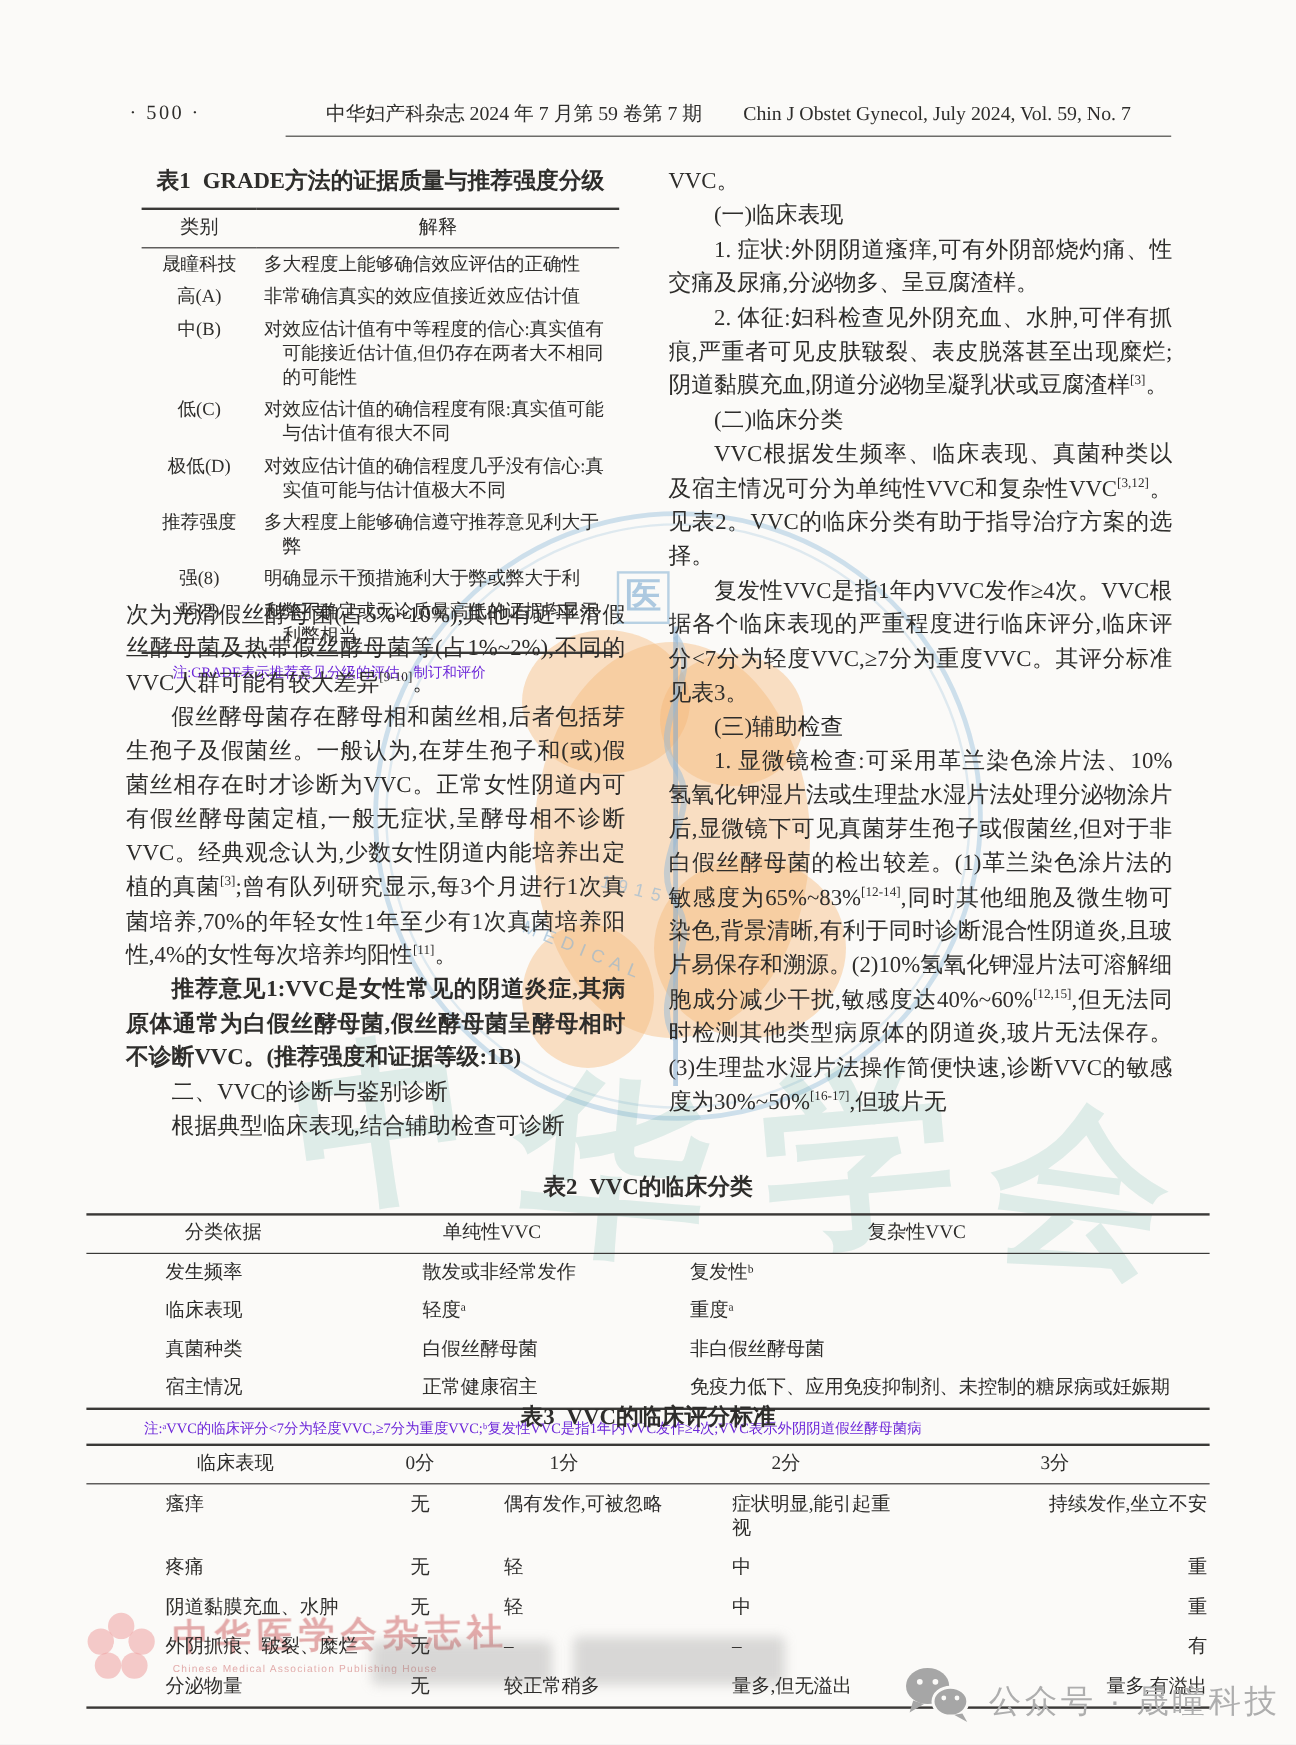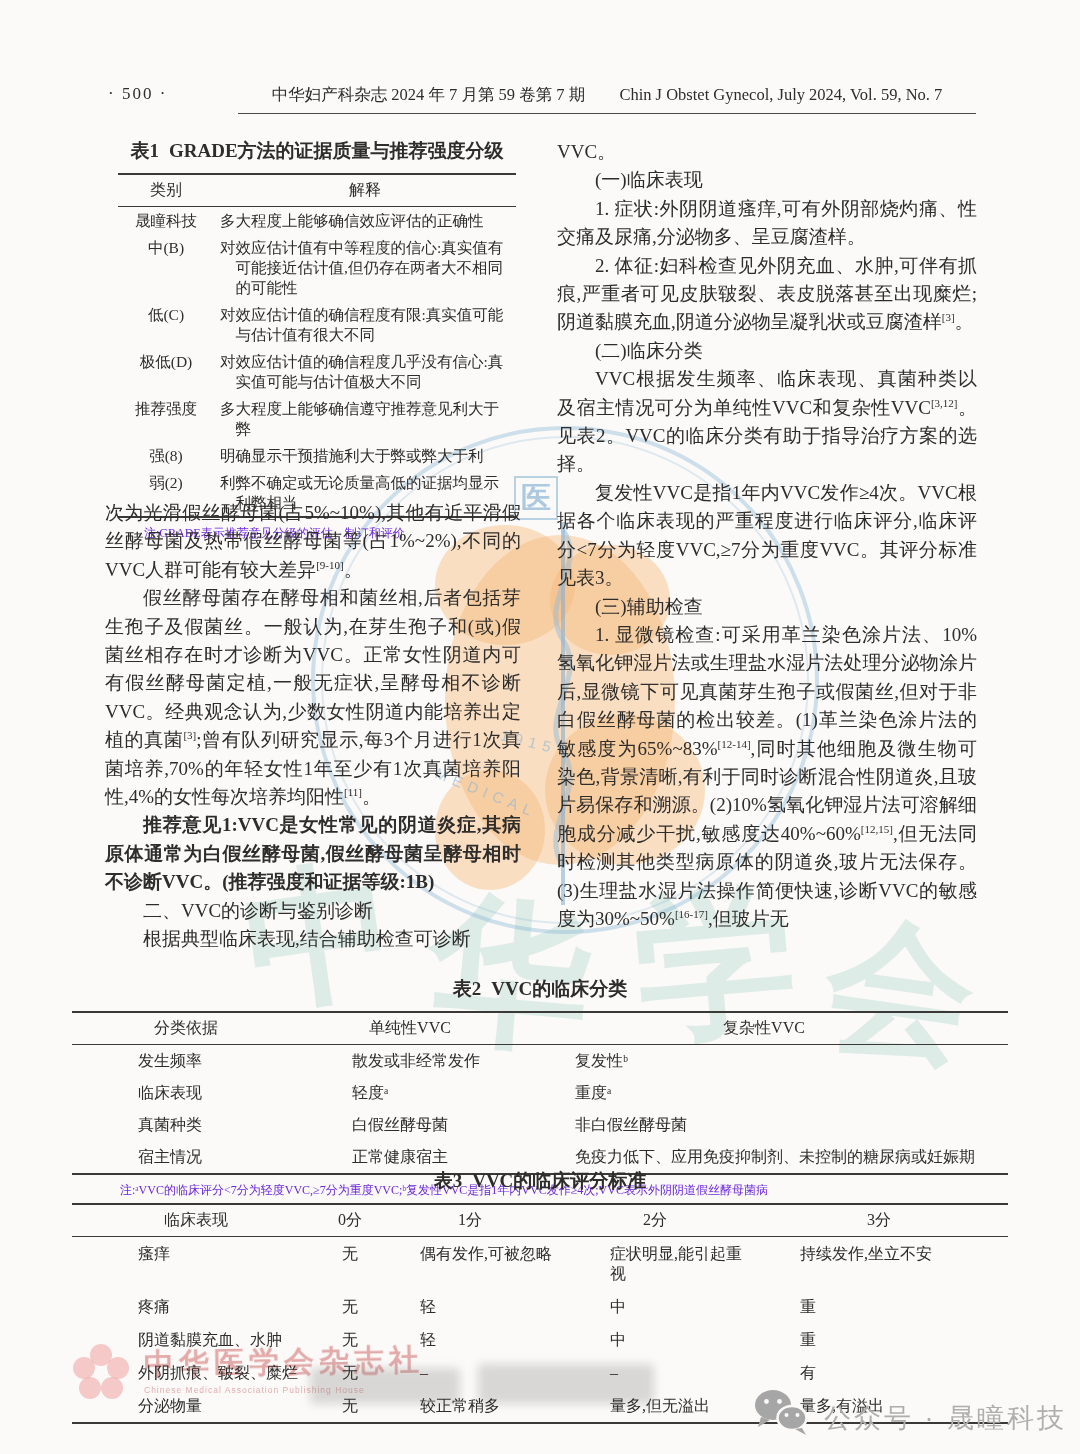--- a/index.html
+++ b/index.html
@@ -43,21 +43,21 @@
   #table2 td.c1{padding-left:52px;}
   #table2 td.c2{padding-left:55px;}
   #table2 td{padding-top:6px;padding-bottom:6px;}
   #table2-wrap .tbl-note{padding-left:48px;}
   
   #table3-wrap{left:72px;top:1168px;width:936px;}
   #table3 td.c0{padding-left:66px;}
   #table3 td.c1{text-align:center;}
   #table3 td.c2{padding-left:40px;}
   #table3 td.c3{padding-left:50px;}
-  #table3 td.c4{padding-left:50px;}
+  #table3 td.c4{padding-left:50px;text-align:right;}
   #table3 td{padding-top:6.5px;padding-bottom:6.5px;}
   #table3-wrap .tbl-note{padding-left:48px;}
   
   .col{position:absolute;z-index:2;font-size:19px;line-height:28.4px;text-align:justify;}
   #left-col{left:105px;top:499px;width:416px;}
   #right-col{left:557px;top:138px;width:420px;}
   .para{margin:0;}
   .para.indent{text-indent:2em;}
   .para.bold{font-weight:bold;}
   sup{font-size:11px;line-height:0;vertical-align:super;}
@@ -126,20 +126,24 @@
       <thead>
           <tr id="table1-head">
             <th>类别</th>
             <th>解释</th>
           </tr>
         </thead>
       <tbody id="table1-body">
           <tr>
             <td class="c0">晟瞳科技</td>
             <td class="c1">多大程度上能够确信效应评估的正确性</td>
+          </tr>
+          <tr>
+            <td class="c0">高(A)</td>
+            <td class="c1">非常确信真实的效应值接近效应估计值</td>
           </tr>
           <tr>
             <td class="c0">中(B)</td>
             <td class="c1">对效应估计值有中等程度的信心:真实值有可能接近估计值,但仍存在两者大不相同的可能性</td>
           </tr>
           <tr>
             <td class="c0">低(C)</td>
             <td class="c1">对效应估计值的确信程度有限:真实值可能与估计值有很大不同</td>
           </tr>
           <tr>

